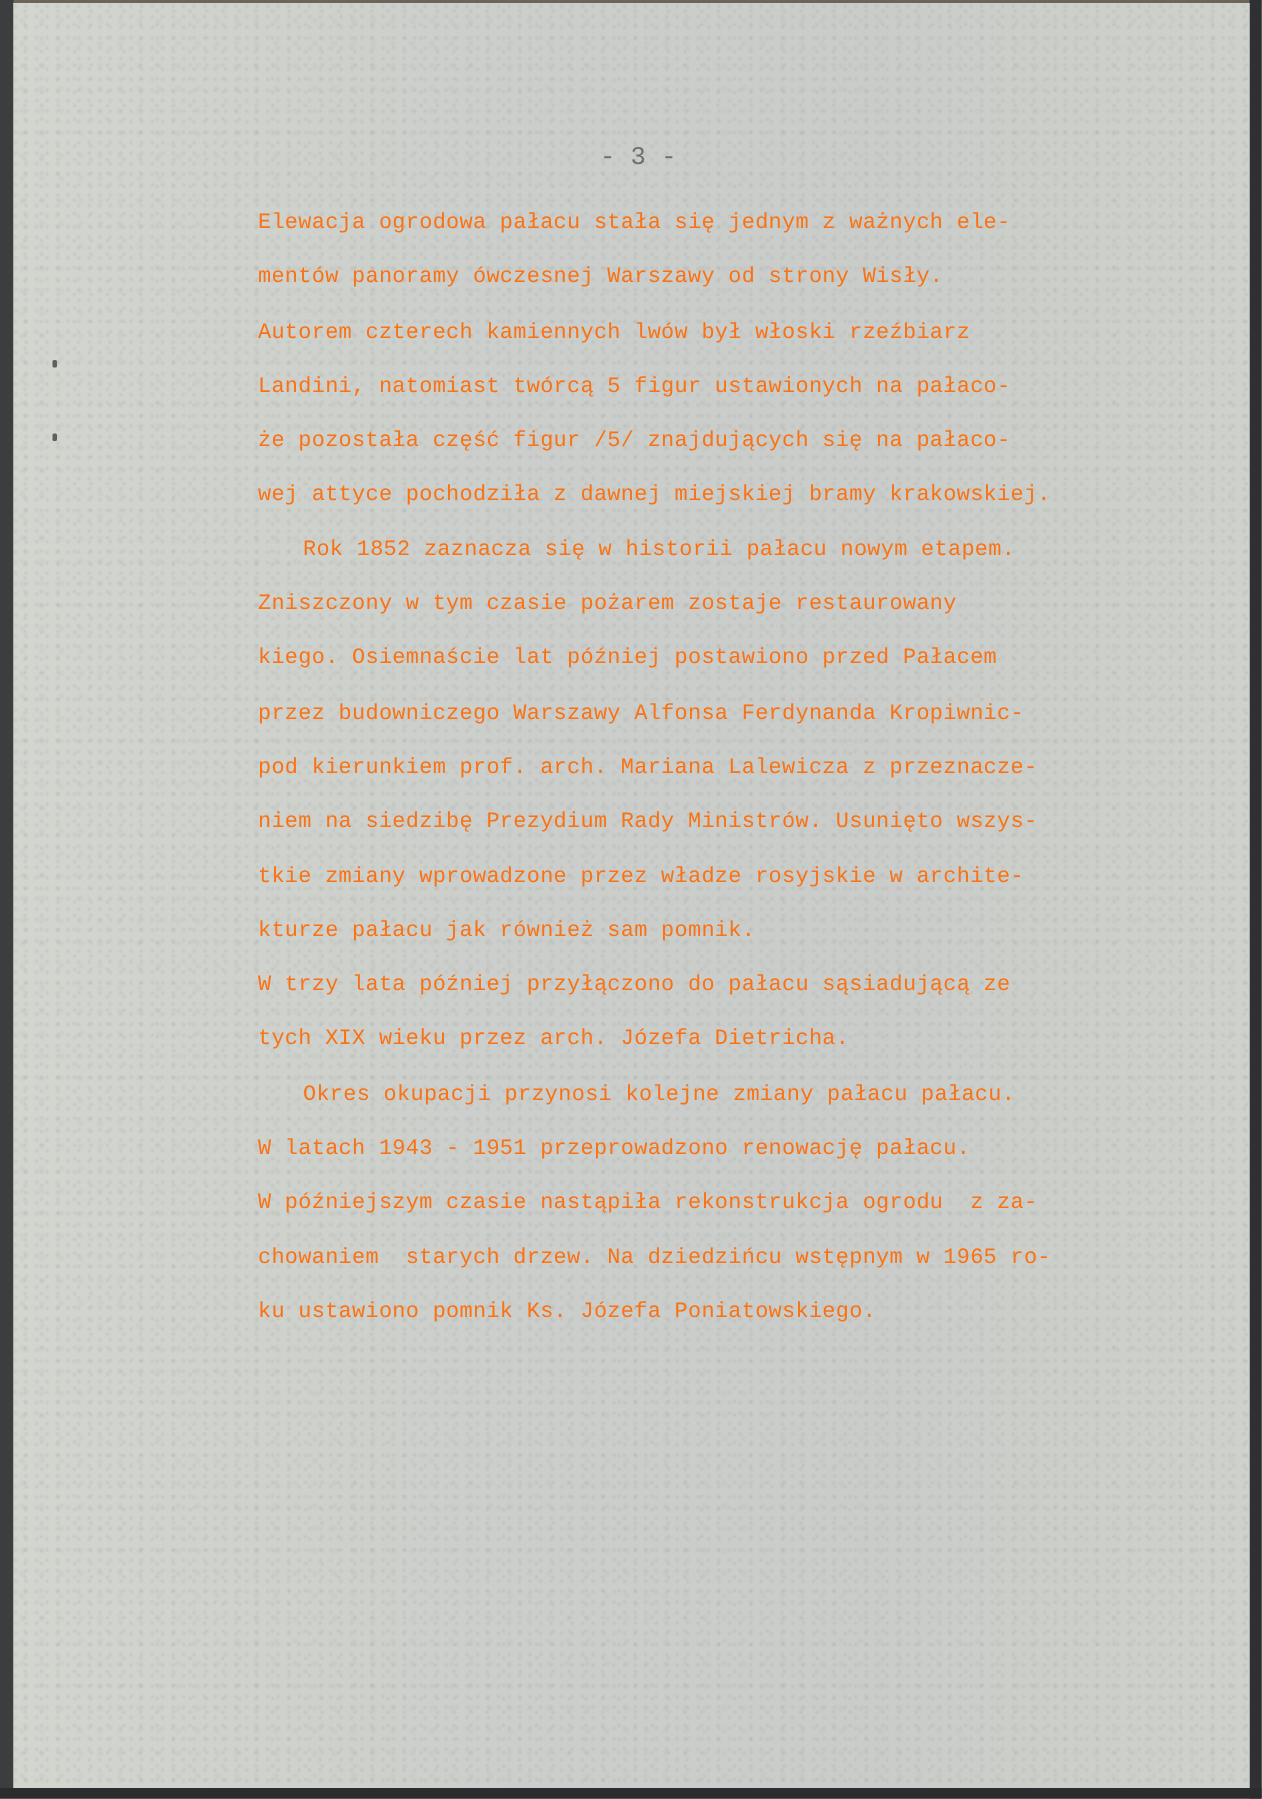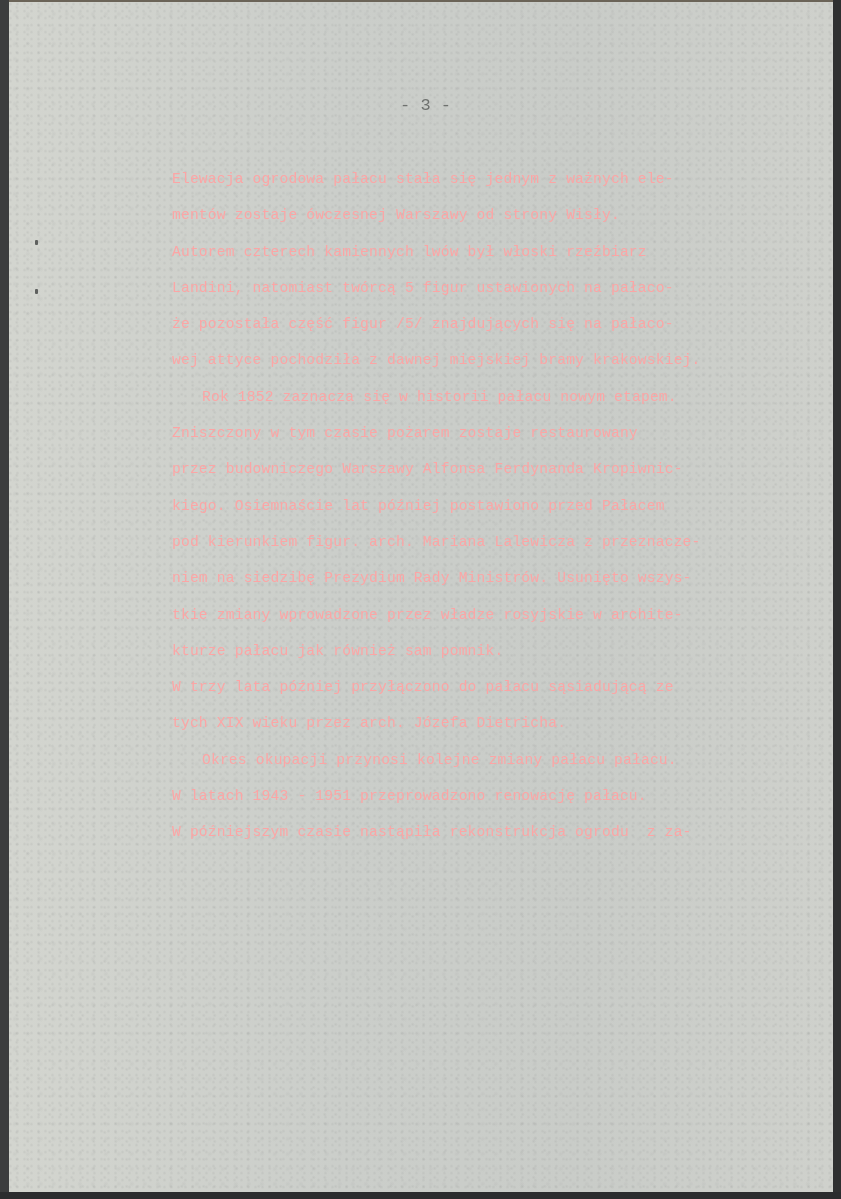--- a/index.html
+++ b/index.html
@@ -59,25 +59,25 @@
       text-align: center;
       font-family: "Liberation Mono", monospace;
       font-size: 17px;
       color: #6e716e;
       padding-left: 10px;
       box-sizing: border-box;
     }
     .body-text {
       position: absolute;
       left: 172px;
-      top: 161px;
+      top: 131px;
       width: 640px;
       font-family: "Liberation Mono", monospace;
       font-size: 14.6px;
-      color: #fca5a5;
+      color: #f97316;
       letter-spacing: 0.2px;
     }
     .line {
       height: 36.3px;
       line-height: 36.3px;
       white-space: pre;
     }
     .indent { padding-left: 30px; }
     .mark {
       position: absolute;
@@ -98,47 +98,49 @@
   <div class="mark" style="left:26px; top:238px;"></div>
   <div class="mark" style="left:26px; top:287px;"></div>
 </div>
 
 <div class="page-number">- 3 -</div>
 
 <div class="body-text">
 
   <div>
     <div class="line">Elewacja ogrodowa pałacu stała się jednym z ważnych ele-</div>
-    <div class="line">mentów zostaje ówczesnej Warszawy od strony Wisły.</div>
+    <div class="line">mentów panoramy ówczesnej Warszawy od strony Wisły.</div>
     <div class="line">Autorem czterech kamiennych lwów był włoski rzeźbiarz</div>
     <div class="line">Landini, natomiast twórcą 5 figur ustawionych na pałaco-</div>
     <div class="line">że pozostała część figur /5/ znajdujących się na pałaco-</div>
     <div class="line">wej attyce pochodziła z dawnej miejskiej bramy krakowskiej.</div>
   </div>
 
   <div>
     <div class="line indent">Rok 1852 zaznacza się w historii pałacu nowym etapem.</div>
     <div class="line">Zniszczony w tym czasie pożarem zostaje restaurowany</div>
+    <div class="line">kiego. Osiemnaście lat później postawiono przed Pałacem</div>
     <div class="line">przez budowniczego Warszawy Alfonsa Ferdynanda Kropiwnic-</div>
-    <div class="line">kiego. Osiemnaście lat później postawiono przed Pałacem</div>
   </div>
 
   <div>
-    <div class="line">pod kierunkiem figur. arch. Mariana Lalewicza z przeznacze-</div>
+    <div class="line">pod kierunkiem prof. arch. Mariana Lalewicza z przeznacze-</div>
     <div class="line">niem na siedzibę Prezydium Rady Ministrów. Usunięto wszys-</div>
     <div class="line">tkie zmiany wprowadzone przez władze rosyjskie w archite-</div>
     <div class="line">kturze pałacu jak również sam pomnik.</div>
   </div>
 
   <div>
     <div class="line">W trzy lata później przyłączono do pałacu sąsiadującą ze</div>
     <div class="line">tych XIX wieku przez arch. Józefa Dietricha.</div>
   </div>
 
   <div>
     <div class="line indent">Okres okupacji przynosi kolejne zmiany pałacu pałacu.</div>
   </div>
 
   <div>
     <div class="line">W latach 1943 - 1951 przeprowadzono renowację pałacu.</div>
     <div class="line">W późniejszym czasie nastąpiła rekonstrukcja ogrodu  z za-</div>
+    <div class="line">chowaniem  starych drzew. Na dziedzińcu wstępnym w 1965 ro-</div>
+    <div class="line">ku ustawiono pomnik Ks. Józefa Poniatowskiego.</div>
   </div>
 </div>
 
 </body></html>

